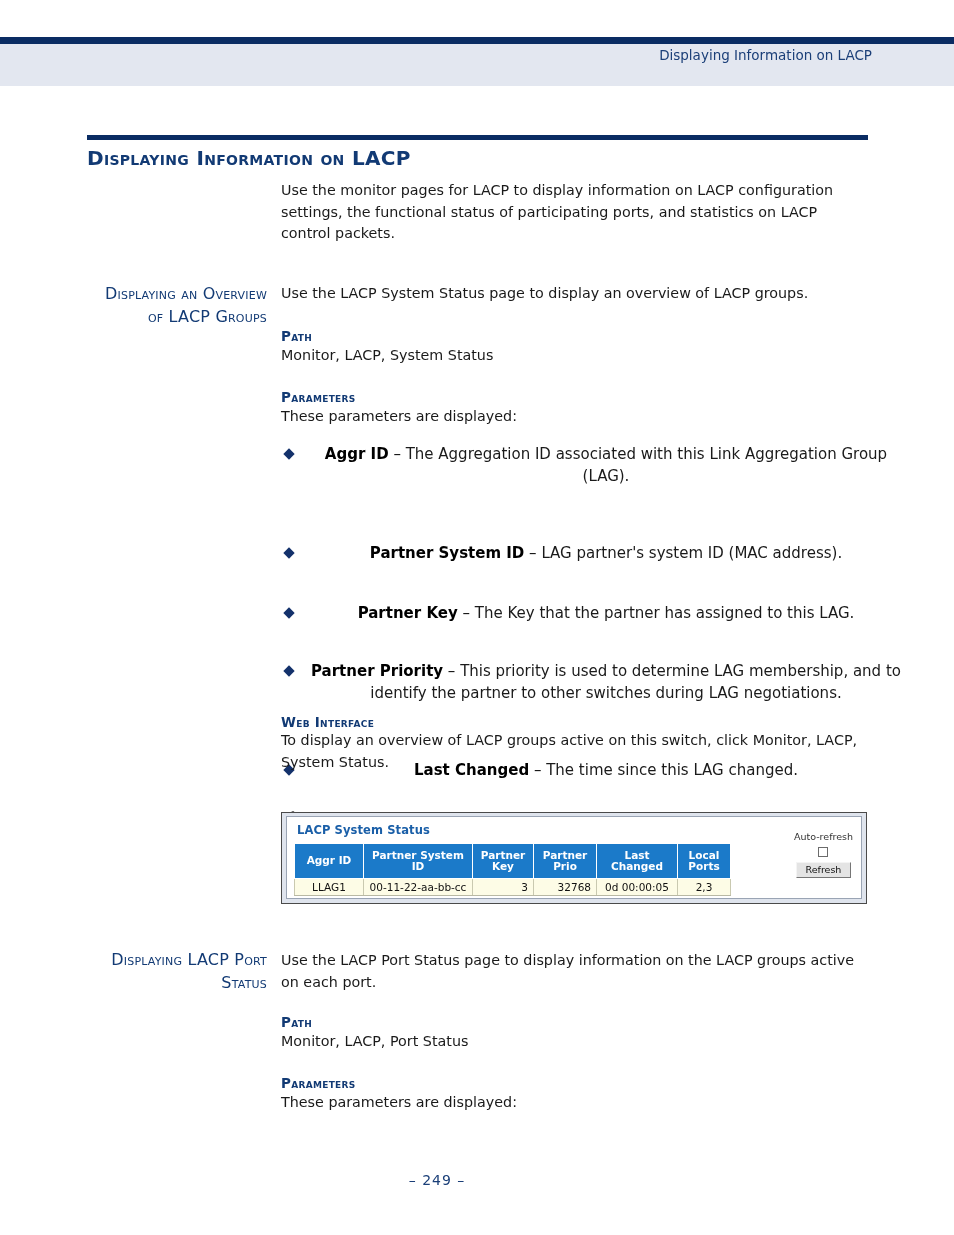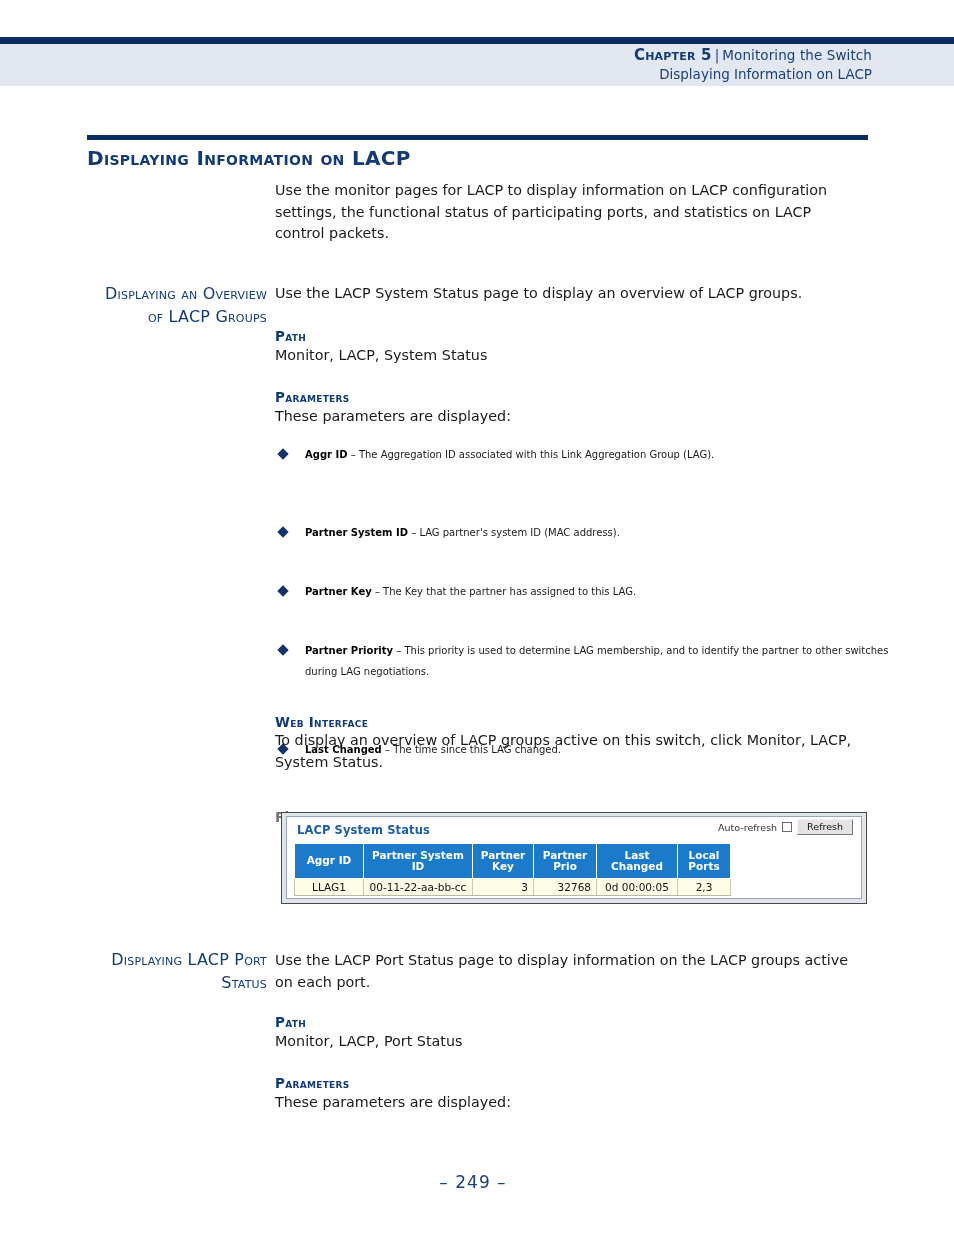--- a/index.html
+++ b/index.html
@@ -87,21 +87,21 @@
     font-weight: bold;
     color: #123a74;
     font-variant: small-caps;
     letter-spacing: 0.3px;
     white-space: nowrap;
   }
 
   
   .col-main {
     position: absolute;
-    left: 275px;
+    left: 281px;
     width: 590px;
   }
   .col-side {
     position: absolute;
     left: 87px;
     width: 180px;
     text-align: right;
   }
 
   .para {
@@ -135,23 +135,24 @@
     font-weight: bold;
     color: #737373;
     line-height: 19px;
     margin-top: 22px;
   }
 
   
   .bullet-row {
     position: relative;
     padding-left: 30px;
-    font-size: 10px;
+    font-size: 15px;
     line-height: 21.5px;
     color: #1a1a1a;
+    text-align: center;
   }
   .bullet-mark {
     position: absolute;
     left: 4px;
     top: 6px;
     width: 8px;
     height: 8px;
     background: #13316b;
     transform: rotate(45deg);
   }
@@ -182,24 +183,25 @@
   .fig-title {
     position: absolute;
     left: 10px; top: 6px;
     font-size: 11.5px;
     font-weight: bold;
     color: #1a5fa8;
     letter-spacing: 0.1px;
   }
   .fig-controls {
     position: absolute;
-    right: 8px; top: 2px;
+    right: 8px; top: 14px;
     display: flex;
     align-items: center;
     gap: 5px;
+    flex-direction: column;
   }
   .fig-autorefresh-label {
     font-size: 9.5px;
     color: #333;
   }
   .fig-checkbox {
     width: 10px; height: 10px;
     border: 1px solid #6b6b6b;
     background: #ffffff;
     box-sizing: border-box;
@@ -251,37 +253,33 @@
   td.ctr { text-align: center; }
   td.lft { text-align: center; }
 
   
   .folio {
     position: absolute;
     left: 0;
     top: 1172px;
     width: 874px;
     text-align: center;
-    font-size: 17px;
+    font-size: 14px;
     color: #1b3f78;
     letter-spacing: 1px;
-    margin-left: 36px;
   }
 </style>
 </head>
 <body>
 
 <div class="page">
 
   <div class="header-navy-bar"></div>
   <div class="header-band"></div>
   <div class="header-text">
-    <div class="hdr-line1">
-      <span class="hdr-chapter">Chapter 5</span><span class="hdr-sep">|</span><span>Monitoring the Switch</span>
-    </div>
     <div class="hdr-line2">Displaying Information on LACP</div>
   </div>
 
   <div class="section-rule"></div>
   <div class="h1">Displaying Information on LACP</div>
 
   <div class="col-main para" style="top:180px;">Use the monitor pages for LACP to display information on LACP configuration settings, the functional status of participating ports, and statistics on LACP control packets.</div>
 
   <div class="col-side side-head" style="top:282px;">Displaying an Overview of LACP Groups</div>
 

